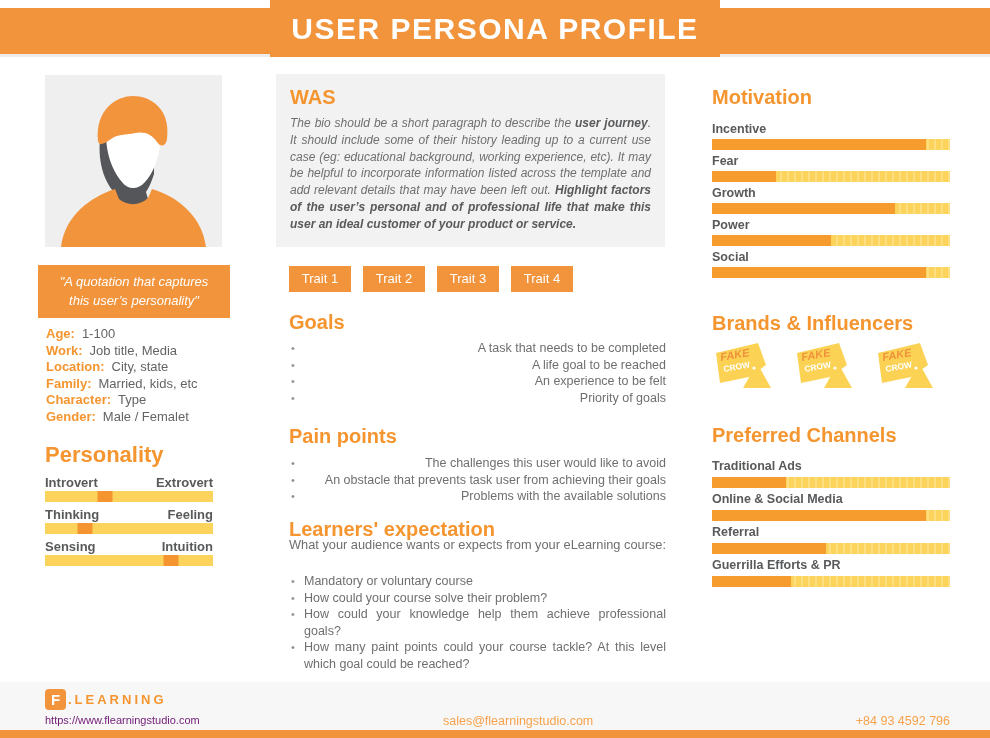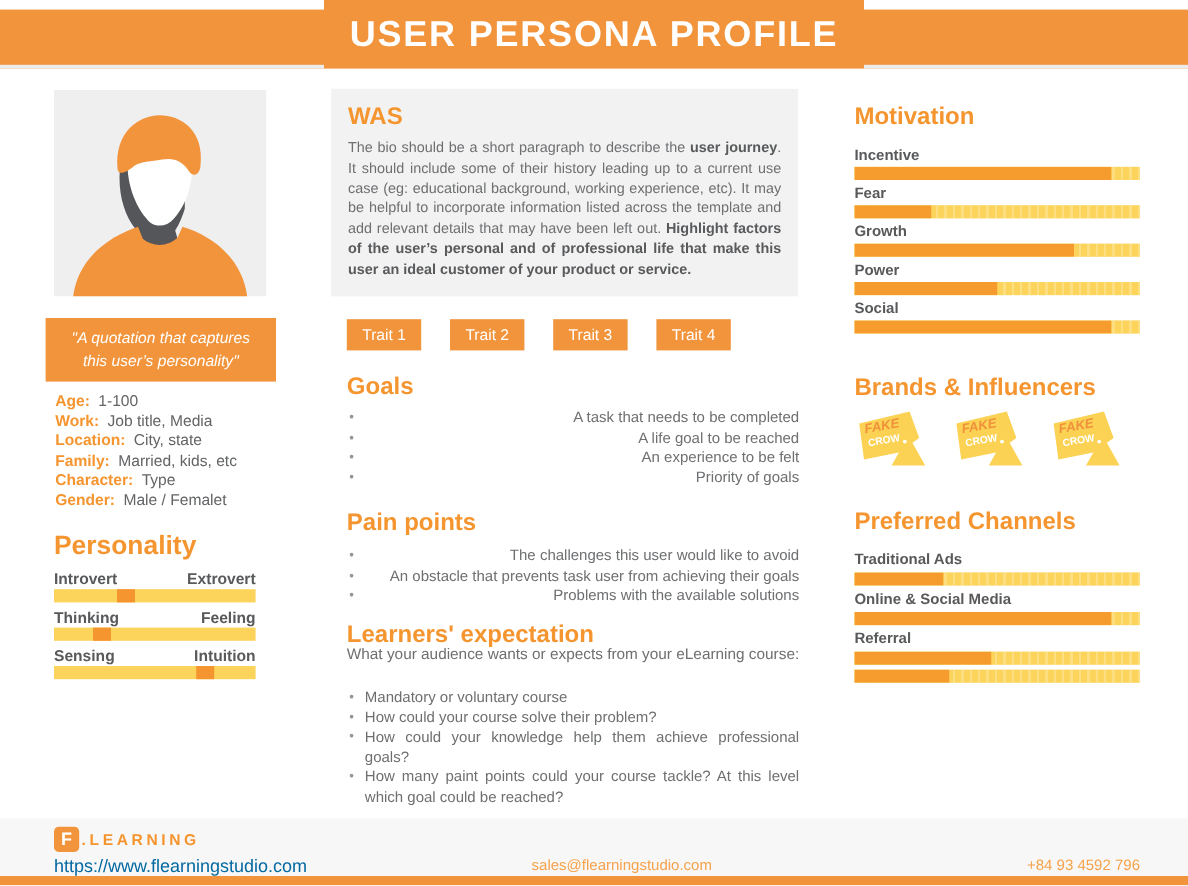--- a/index.html
+++ b/index.html
@@ -40,23 +40,23 @@
   .personality-title{top:442px;left:45px;font-size:22px;}
   .sliders{top:476px;left:45px;width:168px;}
   .srow .slabels{display:flex;justify-content:space-between;height:14px;margin-bottom:1px;
     color:var(--dark);font-weight:bold;font-size:13px;line-height:14px;}
   .srow .strack{position:relative;height:11px;background:var(--yellow);margin-bottom:6px;}
   .srow .smarker{position:absolute;top:0;height:11px;width:15px;background:var(--orange-deep);transform:translateX(-50%);}
 
   
   .was-box{top:74px;left:276px;width:389px;min-height:168px;background:var(--was-bg);padding:12px 14px 14px 14px;}
   .was-box .sec-title{margin-bottom:6px;}
-  .was-box p{color:var(--body);font-size:12px;line-height:16.8px;text-align:justify;}
+  .was-box p{color:var(--body);font-size:12px;line-height:16.8px;text-align:justify;font-style:italic;}
   .was-box p b{color:#595a5c;}
-  .traits{top:266px;left:289px;display:flex;gap:24px;}
+  .traits{top:266px;left:289px;display:flex;gap:12px;}
   .trait-btn{width:62px;height:26px;background:var(--orange);color:#fff;border:none;
     font-family:"Liberation Sans",sans-serif;font-size:13px;line-height:26px;text-align:center;cursor:pointer;}
   .goals-title{top:311px;left:289px;}
   .mid-list{left:289px;width:377px;list-style:none;color:var(--body);font-size:12.5px;}
   .mid-list li{position:relative;padding-left:15px;line-height:16.6px;text-align:right;}
   .mid-list li::before{content:"•";position:absolute;left:2px;top:0;color:#939598;font-size:11px;}
   .goals-list{top:340px;}
   .pain-title{top:425px;left:289px;}
   .pain-list{top:455px;}
   .exp-title{top:518px;left:289px;}
@@ -79,21 +79,21 @@
   .cbars{top:459px;}
   .cbars .brow .blabel{margin-bottom:4px;}
   .cbars .brow .btrack{margin-bottom:4px;}
 
   
   .footer{position:absolute;left:0;top:682px;width:990px;height:48px;background:var(--footer-bg);}
   .flogo{position:absolute;left:45px;top:7px;display:flex;align-items:center;}
   .flogo .fsq{width:21px;height:21px;background:var(--orange);border-radius:4px;color:#fff;
     font-weight:bold;font-size:15px;text-align:center;line-height:21px;}
   .flogo .ftxt{color:var(--orange-deep);font-weight:bold;font-size:13px;letter-spacing:3px;margin-left:2px;}
-  .furl{position:absolute;left:45px;top:32px;color:#0369a1;font-size:15px;text-decoration:none;}
+  .furl{position:absolute;left:45px;top:32px;color:#701a75;font-size:11px;text-decoration:none;}
   .femail{position:absolute;left:443px;top:32px;color:#F7A24A;font-size:12.5px;text-decoration:none;}
   .fphone{position:absolute;right:40px;top:32px;color:#F7A24A;font-size:12.5px;text-decoration:none;}
   .bottom-strip{position:absolute;left:0;bottom:0;width:990px;height:8px;background:var(--orange);}
 </style>
 </head>
 <body>
 
 <div class="page">
 
   <div class="header">
@@ -266,20 +266,21 @@
           <div class="bfill" style="width: 90%;"></div>
         </div>
     </div>
     <div class="brow">
       <div class="blabel">Referral</div>
       <div class="btrack">
           <div class="bfill" style="width: 48%;"></div>
         </div>
     </div>
     <div class="brow">
+      <div class="blabel">Guerrilla Efforts &amp; PR</div>
       <div class="btrack">
           <div class="bfill" style="width: 33%;"></div>
         </div>
     </div>
   </div>
 
   <div class="footer">
     <div class="flogo">
       <div class="fsq">F</div>
       <div class="ftxt">.LEARNING</div>

